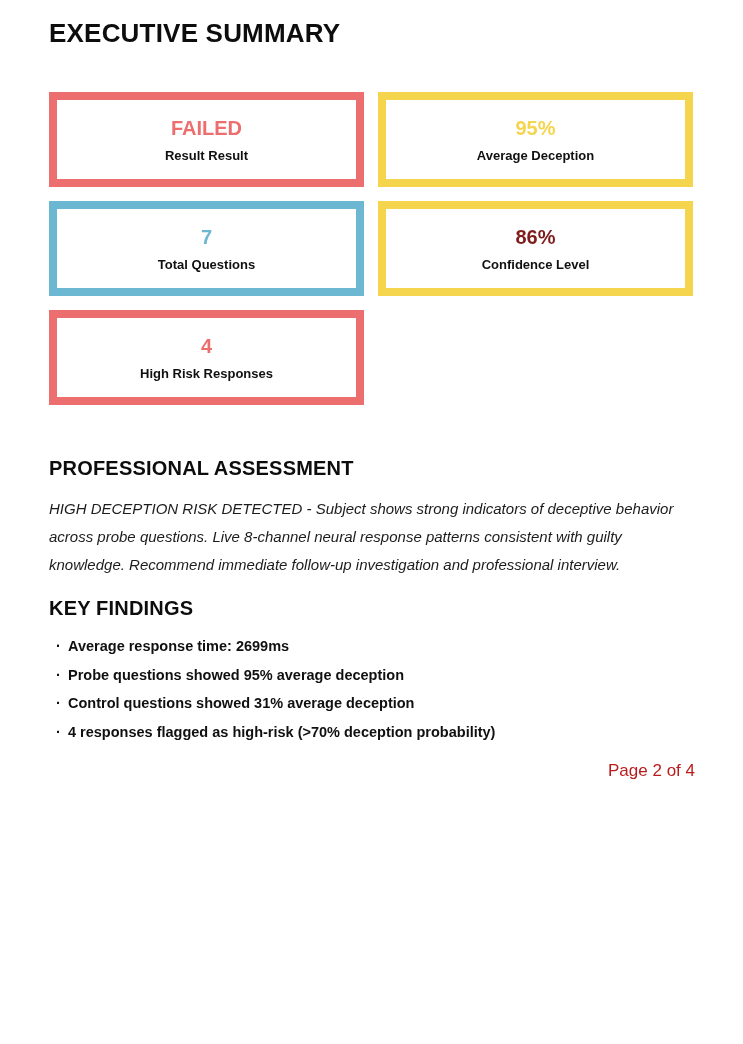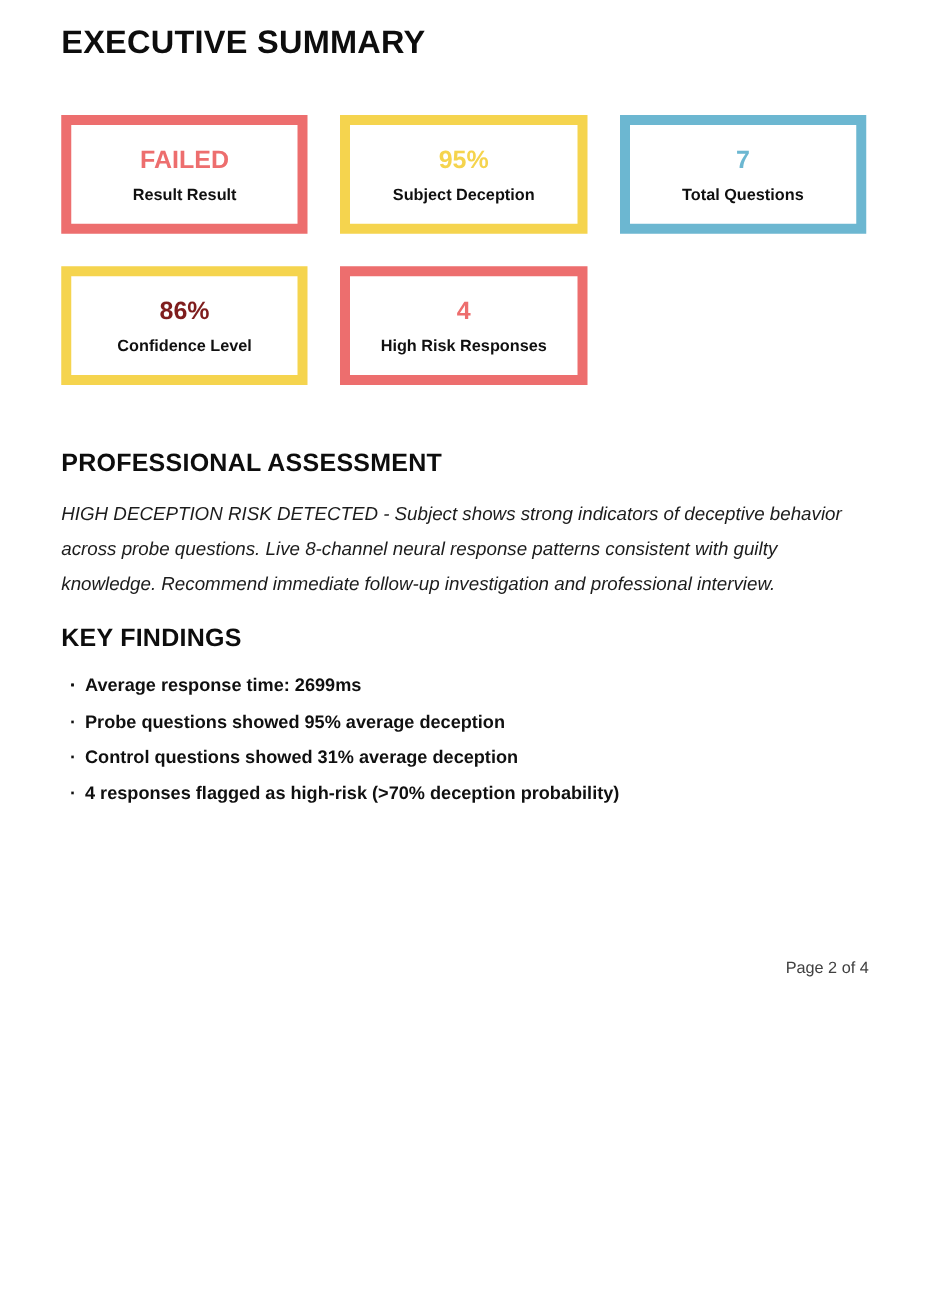--- a/index.html
+++ b/index.html
@@ -18,22 +18,22 @@
   }
   .doc-title {
     font-size: 26px;
     font-weight: bold;
     letter-spacing: 0.2px;
     color: #0d0d0d;
   }
   .cards {
     margin-top: 43px;
     display: grid;
-    grid-template-columns: repeat(3, 1fr);
-    gap: 26px;
+    grid-template-columns: repeat(2, 1fr);
+    gap: 14px;
     border-radius: 13px;
   }
   .card {
     height: 95px;
     background: #ffffff;
     border: 8px solid #cccccc;
     display: flex;
     flex-direction: column;
     align-items: center;
     justify-content: center;
@@ -81,39 +81,39 @@
   .bullet {
     position: absolute;
     left: 7px;
     top: 0;
     font-weight: bold;
   }
   .page-footer {
     position: absolute;
     right: 48px;
     bottom: 26px;
-    font-size: 13px;
-    color: #404040;
+    font-size: 17px;
+    color: #b91c1c;
   }
 </style>
 </head>
 <body>
 
 <div class="page">
 
   <h1 class="doc-title">EXECUTIVE SUMMARY</h1>
 
   <div class="cards">
     <div class="card" style="border-color: rgb(237, 110, 110);">
       <div class="card-value" style="color: rgb(237, 110, 110);">FAILED</div>
       <div class="card-label">Result Result</div>
     </div>
     <div class="card" style="border-color: rgb(245, 212, 78);">
       <div class="card-value" style="color: rgb(245, 212, 78);">95%</div>
-      <div class="card-label">Subject Deception</div>
+      <div class="card-label">Average Deception</div>
     </div>
     <div class="card" style="border-color: rgb(108, 183, 209);">
       <div class="card-value" style="color: rgb(108, 183, 209);">7</div>
       <div class="card-label">Total Questions</div>
     </div>
     <div class="card" style="border-color: rgb(245, 212, 78);">
       <div class="card-value" style="color: #7f1d1d;">86%</div>
       <div class="card-label">Confidence Level</div>
     </div>
     <div class="card" style="border-color: rgb(237, 110, 110);">

